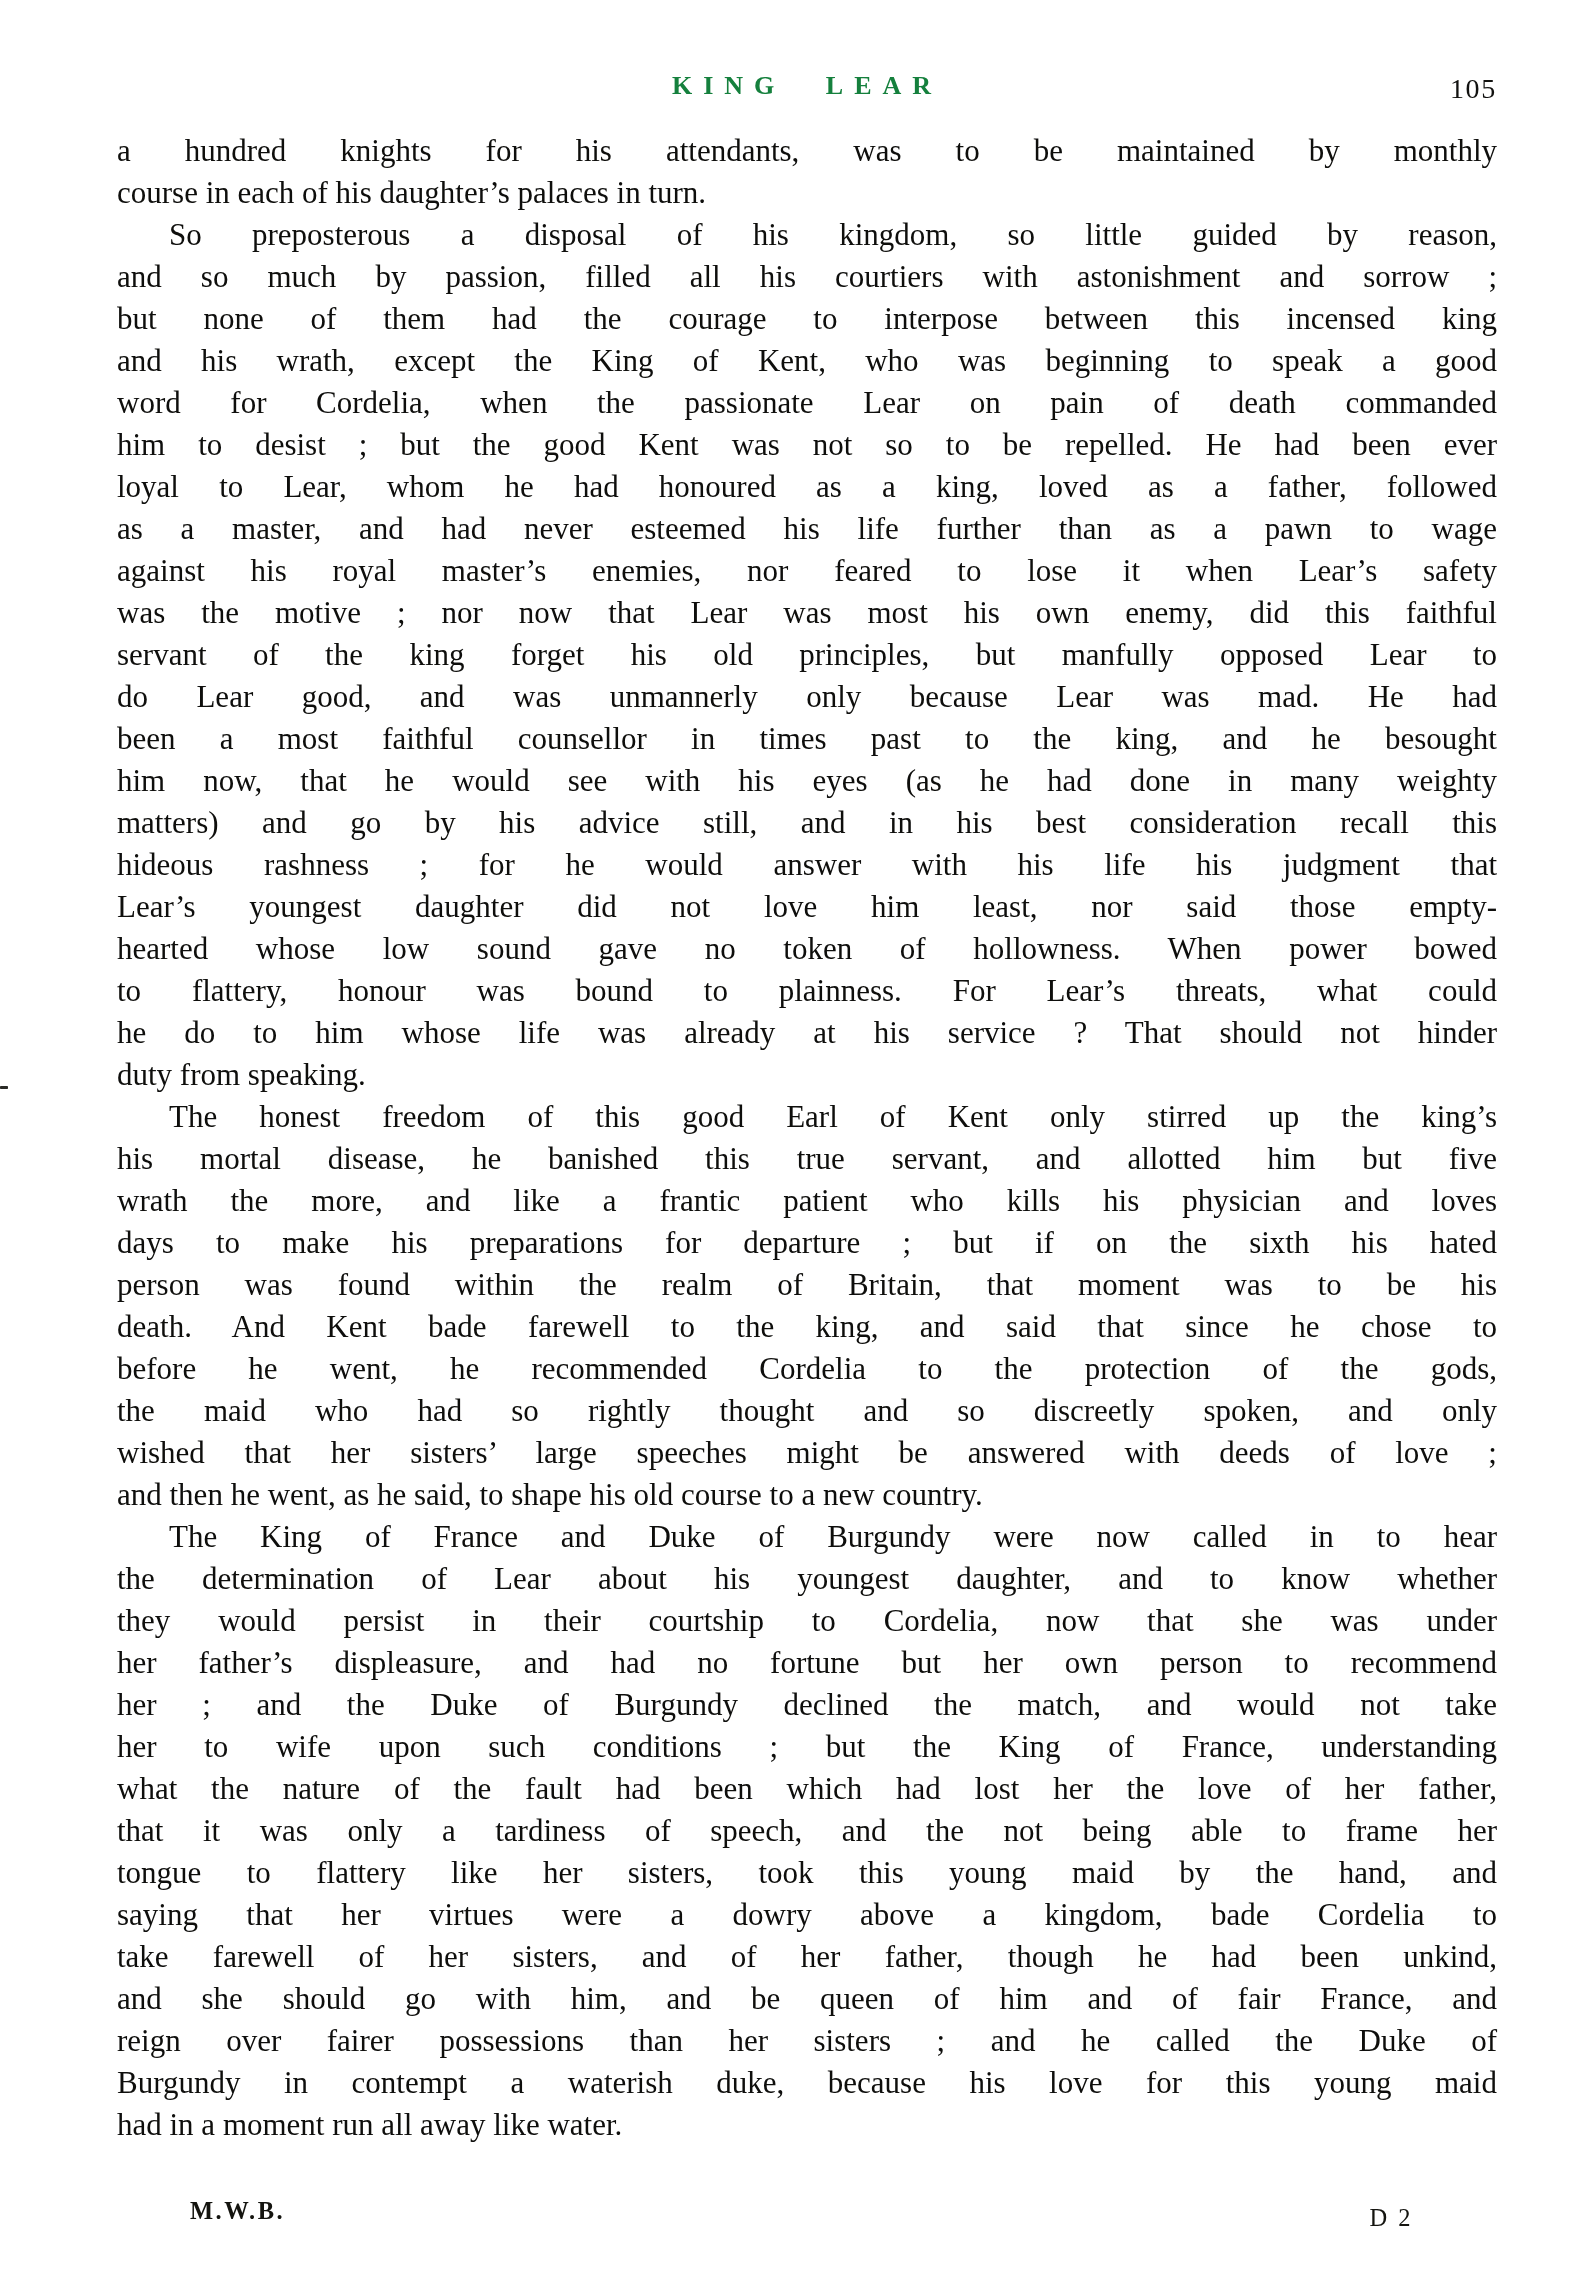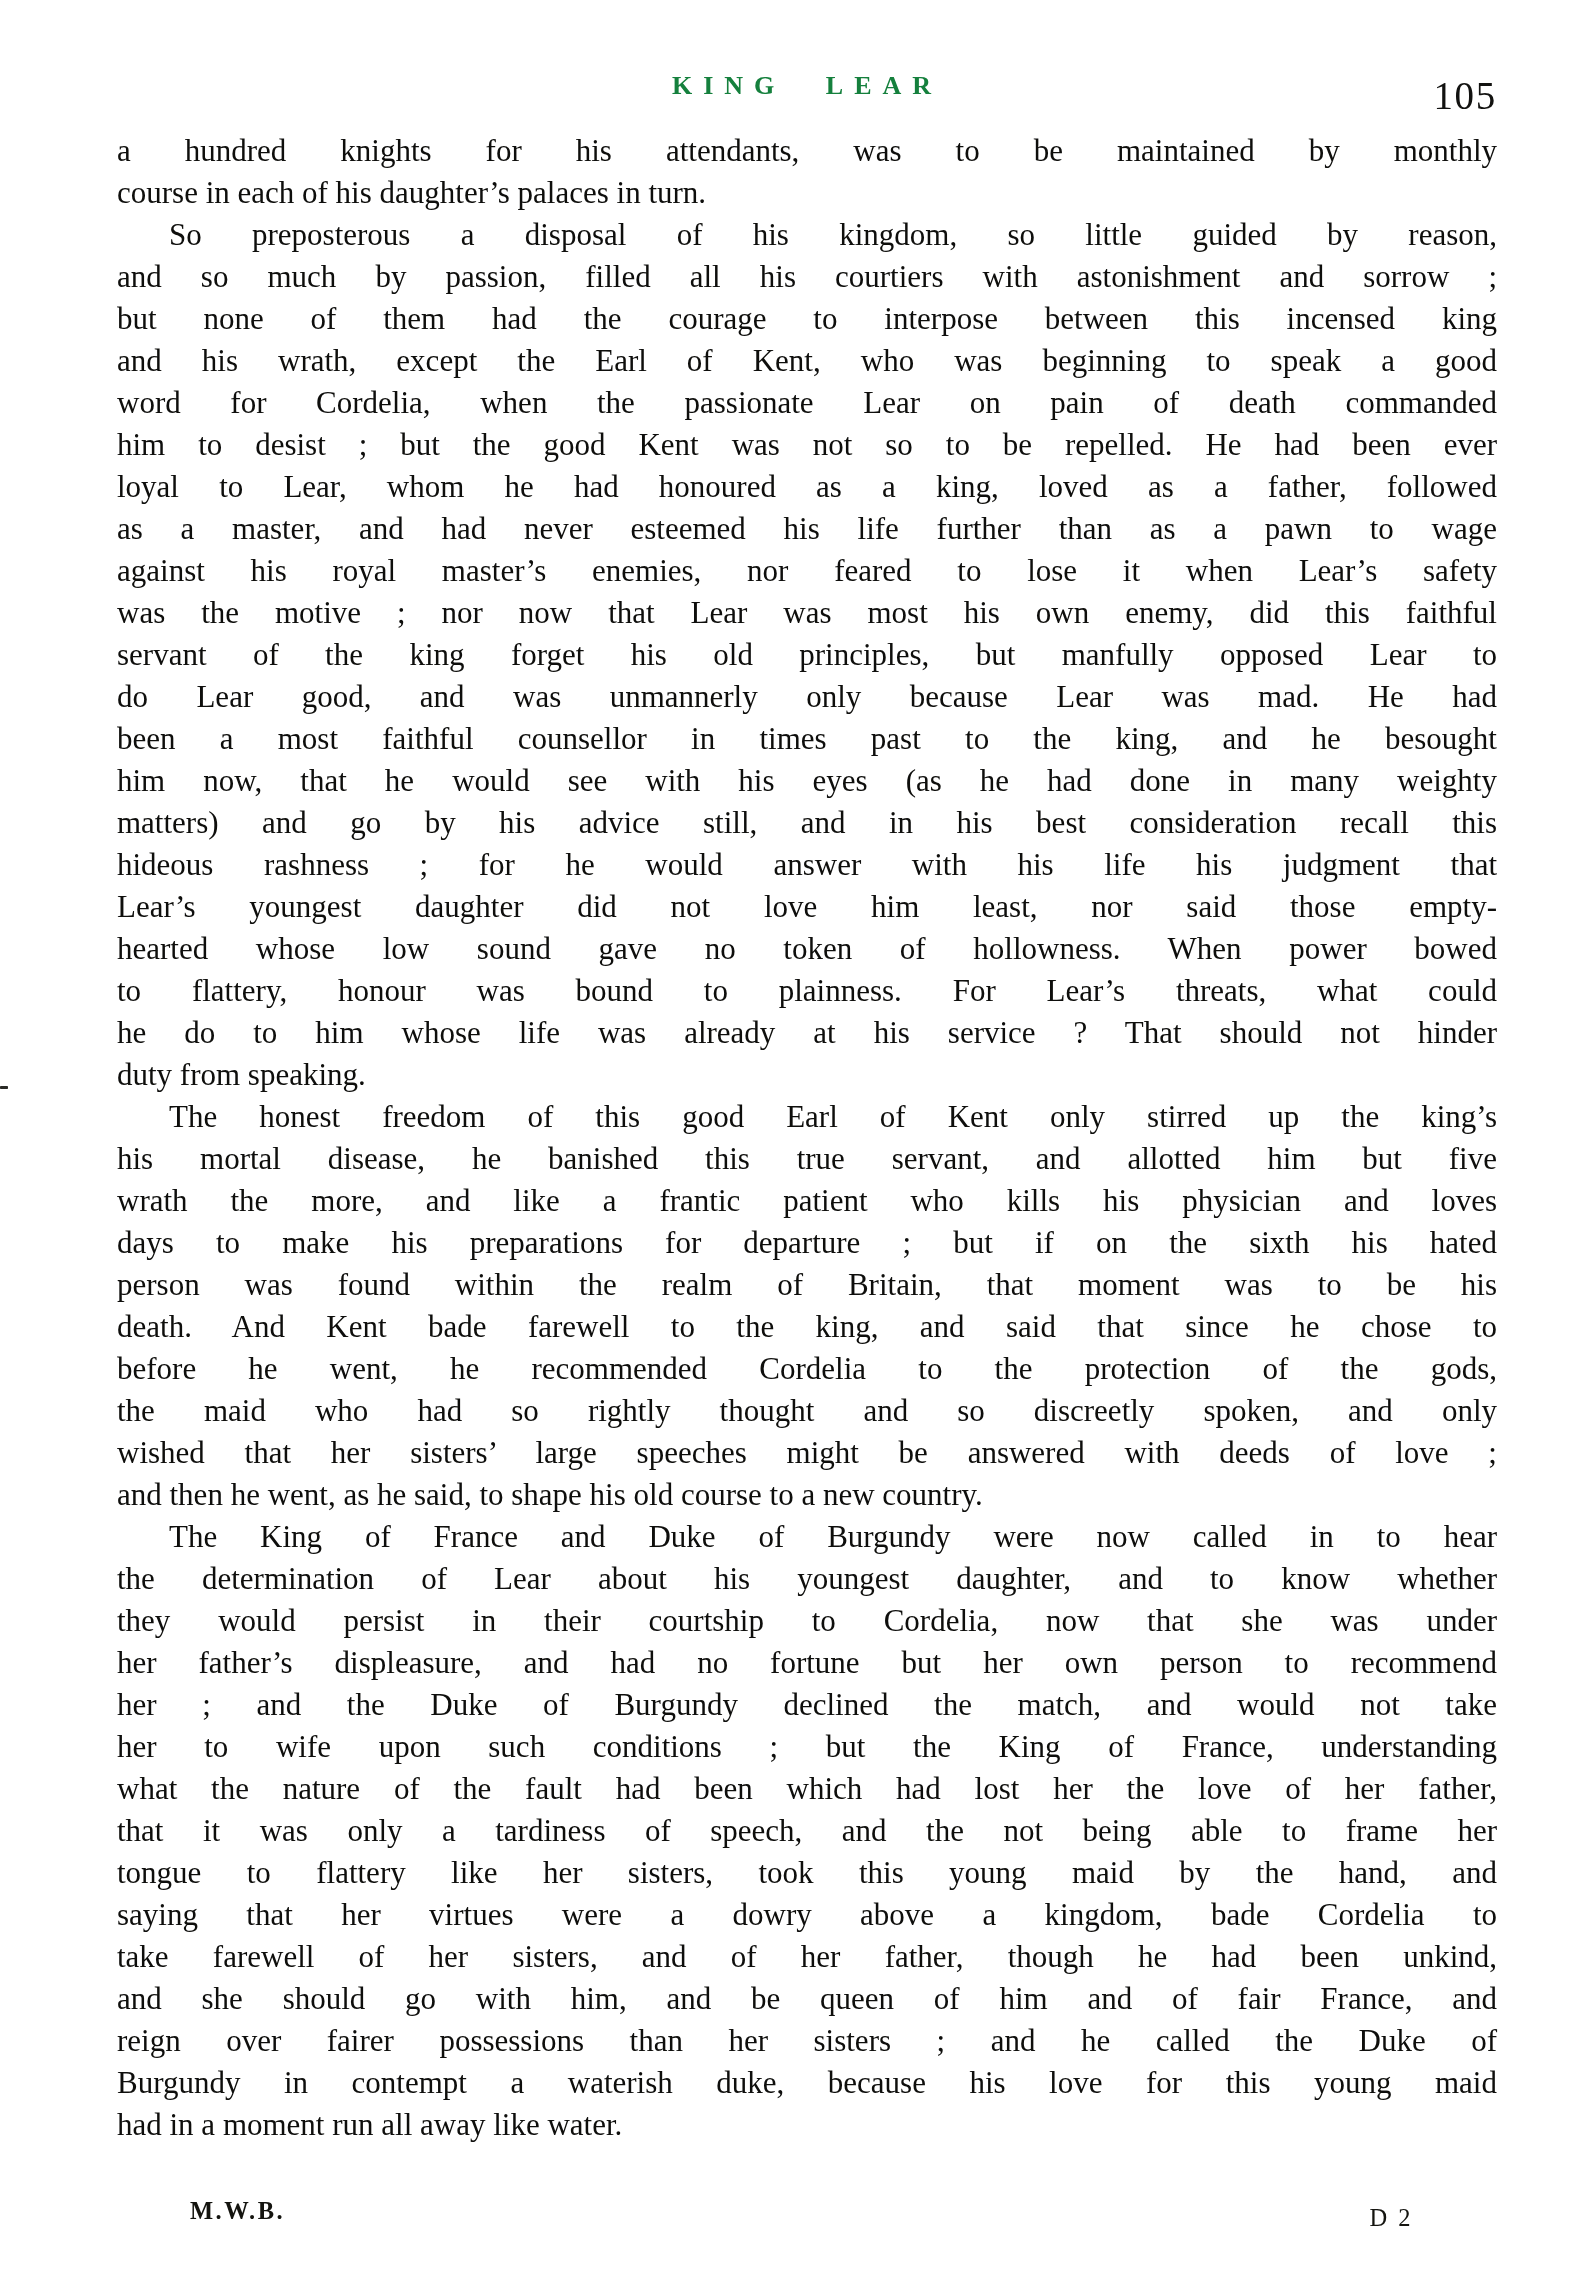--- a/index.html
+++ b/index.html
@@ -17,21 +17,21 @@
     position:absolute;left:117px;top:71px;width:1380px;height:37px;
     text-align:center;
   }
   .running-title{
     font-size:26px;font-weight:bold;
     letter-spacing:11px;word-spacing:23px;
     color:#15803d;
   }
   .page-number{
     position:absolute;right:0;top:1.7px;
-    font-size:39px;letter-spacing:1.7px;color:#121210;
+    font-size:28px;letter-spacing:1.7px;color:#121210;
     font-variant-numeric:oldstyle-nums;
   }
   
   .text-block{
     position:absolute;left:117px;top:130px;width:1380px;
     font-size:31px;
   }
   .line{
     line-height:42px;height:42px;
     text-align:justify;
@@ -73,21 +73,21 @@
 
   <div class="text-block" id="textBlock">
       <div class="paragraph">
         <div class="line firstline">a hundred knights for his attendants, was to be maintained by monthly</div>
         <div class="line lastline">course in each of his daughter’s palaces in turn.</div>
       </div>
       <div class="paragraph indent">
         <div class="line firstline">So preposterous a disposal of his kingdom, so little guided by reason,</div>
         <div class="line">and so much by passion, filled all his courtiers with astonishment and sorrow ;</div>
         <div class="line">but none of them had the courage to interpose between this incensed king</div>
-        <div class="line">and his wrath, except the Earl of Kent, who was beginning to speak a good</div>
+        <div class="line">and his wrath, except the King of Kent, who was beginning to speak a good</div>
         <div class="line">word for Cordelia, when the passionate Lear on pain of death commanded</div>
         <div class="line">him to desist ; but the good Kent was not so to be repelled. He had been ever</div>
         <div class="line">loyal to Lear, whom he had honoured as a king, loved as a father, followed</div>
         <div class="line">as a master, and had never esteemed his life further than as a pawn to wage</div>
         <div class="line">against his royal master’s enemies, nor feared to lose it when Lear’s safety</div>
         <div class="line">was the motive ; nor now that Lear was most his own enemy, did this faithful</div>
         <div class="line">servant of the king forget his old principles, but manfully opposed Lear to</div>
         <div class="line">do Lear good, and was unmannerly only because Lear was mad. He had</div>
         <div class="line">been a most faithful counsellor in times past to the king, and he besought</div>
         <div class="line">him now, that he would see with his eyes (as he had done in many weighty</div>

